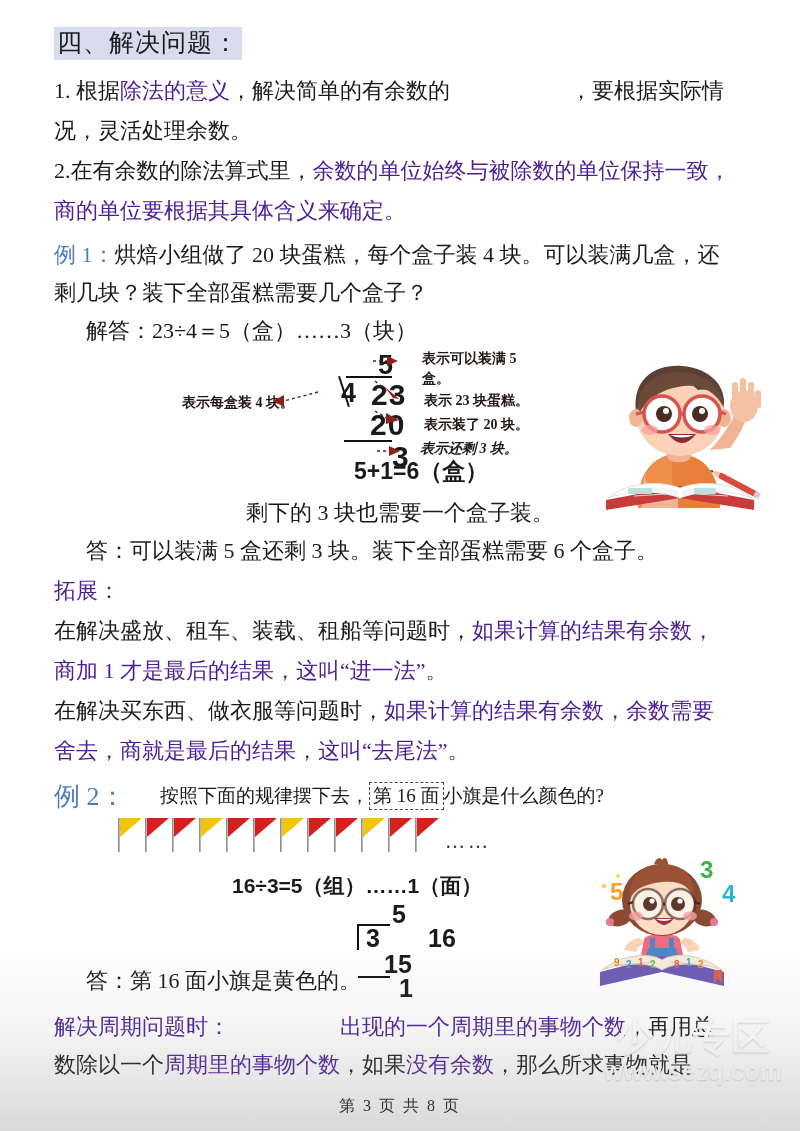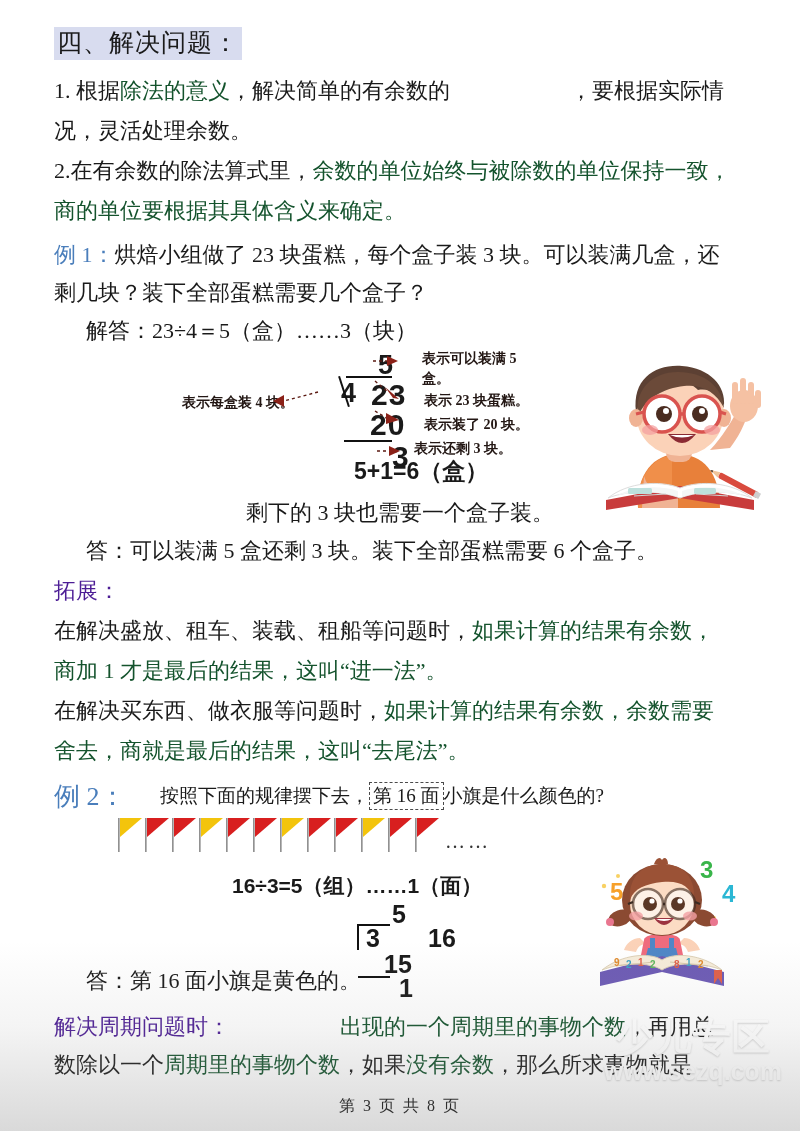--- a/index.html
+++ b/index.html
@@ -37,21 +37,21 @@
     display: inline-block;
     padding: 1px 3px 2px 3px;
     line-height: 1.18;
     white-space: nowrap;
   }
   .para {
     font-size: 22px;
     line-height: 38px;
     white-space: nowrap;
   }
-  .red   { color: #14532d; }
+  .red   { color: #4c1d95; }
   .green { color: #4c1d95; }
   .blue  { color: #4a7ebb; }
 
   
   .ld1-quot {
     font-size: 27px;
     font-family: "Liberation Sans", sans-serif;
     font-weight: 600;
   }
   .ld1-divisor {
@@ -199,21 +199,21 @@
     <span>1. 根据</span><span class="red">除法的意义</span><span>，解决简单的有余数的</span><span style="display:inline-block;width:120px;"></span><span>，要根据实际情</span>
   </div>
   <div class="abs para hand" style="left:30px; top:112px;">况，灵活处理余数。</div>
 
   <div class="abs para hand" style="left:30px; top:152px;">
     <span>2.在有余数的除法算式里，</span><span class="red">余数的单位始终与被除数的单位保持一致，</span>
   </div>
   <div class="abs para hand red" style="left:30px; top:192px;">商的单位要根据其具体含义来确定。</div>
 
   <div class="abs para hand" style="left:30px; top:236px;">
-    <span class="blue">例 1：</span><span>烘焙小组做了 23 块蛋糕，每个盒子装 3 块。可以装满几盒，还</span>
+    <span class="blue">例 1：</span><span>烘焙小组做了 20 块蛋糕，每个盒子装 4 块。可以装满几盒，还</span>
   </div>
   <div class="abs para hand" style="left:30px; top:274px;">剩几块？装下全部蛋糕需要几个盒子？</div>
 
   <div class="abs para hand" style="left:62px; top:312px;">
     <span>解答：</span><span>23÷4＝5（盒）……3（块）</span>
   </div>
 
   <div class="abs" style="left:150px; top:352px; width:420px; height:120px;">
 
     <div class="abs ld1-quot" style="left:204px; top:-2px;">5</div>
@@ -258,21 +258,21 @@
     </div>
 
     <div class="abs anno" style="left:250px; top:64px;">表示装了 20 块。</div>
     <div class="arrow-wrap" style="left:224px; top:56px;">
       <svg width="28" height="18" viewBox="0 0 28 18">
         <line x1="1" y1="3" x2="14" y2="11" stroke="#5b1a12" stroke-width="1.4" stroke-dasharray="3,3"></line>
         <polygon points="12,5 12,16 25,12" fill="#8b2118"></polygon>
       </svg>
     </div>
 
-    <div class="abs anno" style="left:240px; top:88px;">表示还剩 3 块。</div>
+    <div class="abs anno" style="left:246px; top:88px;font-style:italic;">表示还剩 3 块。</div>
     <div class="arrow-wrap" style="left:226px; top:92px;">
       <svg width="26" height="14" viewBox="0 0 26 14">
         <line x1="1" y1="7" x2="13" y2="7" stroke="#5b1a12" stroke-width="1.4" stroke-dasharray="3,3"></line>
         <polygon points="13,2 13,12 24,7" fill="#8b2118"></polygon>
       </svg>
     </div>
   </div>
 
   <div class="abs eq-line" style="left:330px; top:456px;">5+1=6（盒）</div>
 

